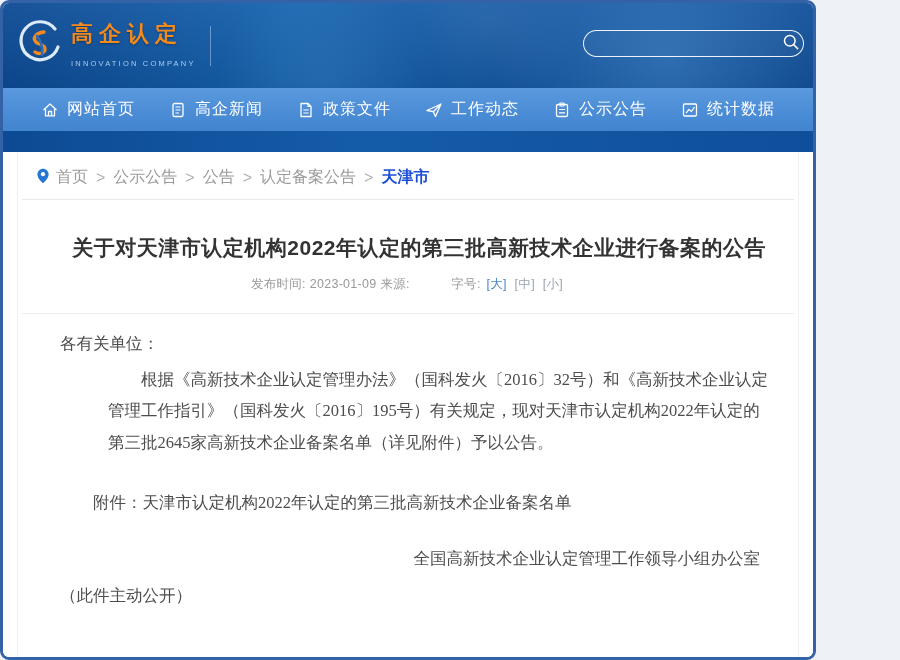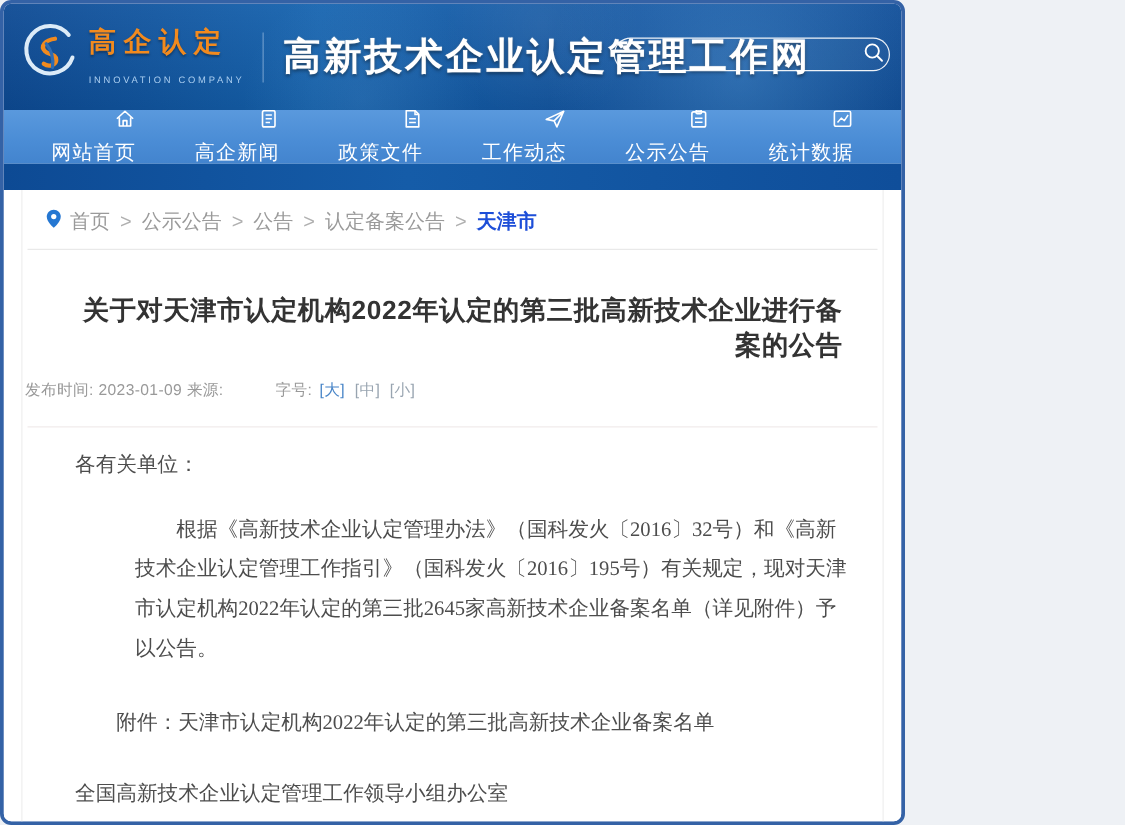--- a/index.html
+++ b/index.html
@@ -1,18 +1,18 @@
 <!DOCTYPE html>
 <html><head>
 <meta charset="utf-8">
 <style>
   * { margin:0; padding:0; box-sizing:border-box; }
   html,body { width:900px; height:660px; background:#eef1f5; font-family:"Liberation Sans","DejaVu Sans",sans-serif; }
   .page {
-    width:724px; height:660px; border:3px solid #3462a6; border-radius:9px;
+    width:816px; height:660px; border:3px solid #3462a6; border-radius:9px;
     overflow:hidden; background:#fff; display:flex; flex-direction:column; position:relative;
   }
   
   .banner {
     height:85px; flex:0 0 85px; position:relative;
     background:linear-gradient(95deg,#0d4a94 0%,#1563af 35%,#12539f 70%,#0e4c97 100%);
     display:flex; align-items:center; padding:0 14px; overflow:hidden;
   }
   .banner::before{
     content:""; position:absolute; inset:0;
@@ -41,49 +41,49 @@
   .search-box input{
     flex:1; background:transparent; border:none; outline:none; color:#fff;
     font-size:13px; padding:0 4px 0 14px; height:100%;
   }
   .search-btn{ width:30px; height:100%; display:flex; align-items:center; justify-content:center; cursor:pointer; background:none; border:none; }
   
   .nav {
     height:43px; flex:0 0 43px; background:linear-gradient(180deg,#5a99dd 0%,#4a8cd5 60%,#4384ce 100%);
     display:flex; align-items:center; justify-content:space-between; padding:0 38px;
   }
-  .nav-item { display:flex; align-items:flex-end; gap:8px; color:#fff; font-size:16px; cursor:pointer; text-decoration:none; letter-spacing:1px;flex-direction:column; }
+  .nav-item { display:flex; align-items:center; gap:8px; color:#fff; font-size:16px; cursor:pointer; text-decoration:none; letter-spacing:1px; }
   .nav-item svg { display:block; }
   
   .sub-strip { height:21px; flex:0 0 21px; background:linear-gradient(90deg,#0d4a94,#155ca8 45%,#0f4e9a); }
   
   .content { flex:1; background:#fff; position:relative; padding:0 14px; }
   .content-card { border-left:1px solid #f0f0f0; border-right:1px solid #f0f0f0; height:100%; padding:0 2px; }
   .breadcrumb-row { display:flex; align-items:center; gap:6px; padding:15px 0 11px 16px; font-size:16px; color:#9a9a9a; }
   .crumb { color:#9a9a9a; text-decoration:none; cursor:pointer; }
   .crumb-sep { color:#b0b0b0; margin:0 2px; }
   .crumb-active { color:#1d4ed8; font-weight:bold; cursor:pointer; }
   .rule { border:none; border-top:1px solid #e9e9e9; margin:0 2px; }
   .article-title {
     text-align:right; font-size:21px; font-weight:bold; color:#333;
     margin:34px 30px 14px 30px; letter-spacing:.5px;
   }
-  .meta-row { font-size:12.5px; color:#999; margin-bottom:20px; letter-spacing:.3px; }
+  .meta-row { text-align:center; font-size:12.5px; color:#999; margin-bottom:20px; letter-spacing:.3px; }
   .meta-row .gap { display:inline-block; width:34px; }
   .fs-large { color:#4a86c8; margin:0 2px; cursor:pointer; }
   .fs-mid, .fs-small { color:#98a4b0; margin:0 2px; cursor:pointer; }
   .meta-rule { border:none; border-top:1px solid #f1ecec; margin:0 2px; }
   .body-text {
     font-family:"Liberation Serif","DejaVu Serif",serif;
     color:#4d4d4d; font-size:16.5px; line-height:1.92; padding:14px 26px 0 40px;
   }
-  .salutation { margin-bottom:20px; }
+  .salutation { margin-bottom:4px; }
   .main-para { text-indent:2em;margin-left:48px; }
   .attachment-line { text-indent:2em; margin-top:28px; }
-  .signature-block { width:700px; text-align:left; margin-top:26px; line-height:1.8; }
+  .signature-block { width:700px; text-align:right; margin-top:26px; line-height:1.8; }
   .sig-line { display:block; }
   .disclosure { margin-top:6px; }
 </style>
 </head>
 <body>
 
 <div class="page">
 
   <header class="banner">
     <div class="logo-wrap">
@@ -93,21 +93,20 @@
           <path d="M27 12 c-8 1 -12 6 -8 10 c3 3 9 2 9 7 c0 4 -6 6 -10 3" fill="none" stroke="#f28a1e" stroke-width="3.4" stroke-linecap="round"></path>
           <path d="M20 16 c4 5 6 12 5 19" fill="none" stroke="#2e6cb3" stroke-width="2.6" stroke-linecap="round"></path>
         </svg>
       </span>
       <span class="logo-text-col">
         <span class="logo-cn">高企认定</span>
         <span class="logo-en">INNOVATION COMPANY</span>
       </span>
     </div>
     <div class="banner-divider"></div>
-    <h1 class="site-title">高新技术企业认定管理工作网</h1>
     <div class="search-box">
       <input type="text" placeholder="" style="">
       <button class="search-btn">
         <span>
           <svg width="18" height="18" viewBox="0 0 18 18">
             <circle cx="7.8" cy="7.8" r="5.3" fill="none" stroke="#fff" stroke-width="1.5"></circle>
             <line x1="11.8" y1="11.8" x2="15.6" y2="15.6" stroke="#fff" stroke-width="1.5" stroke-linecap="round"></line>
           </svg>
         </span>
       </button>

